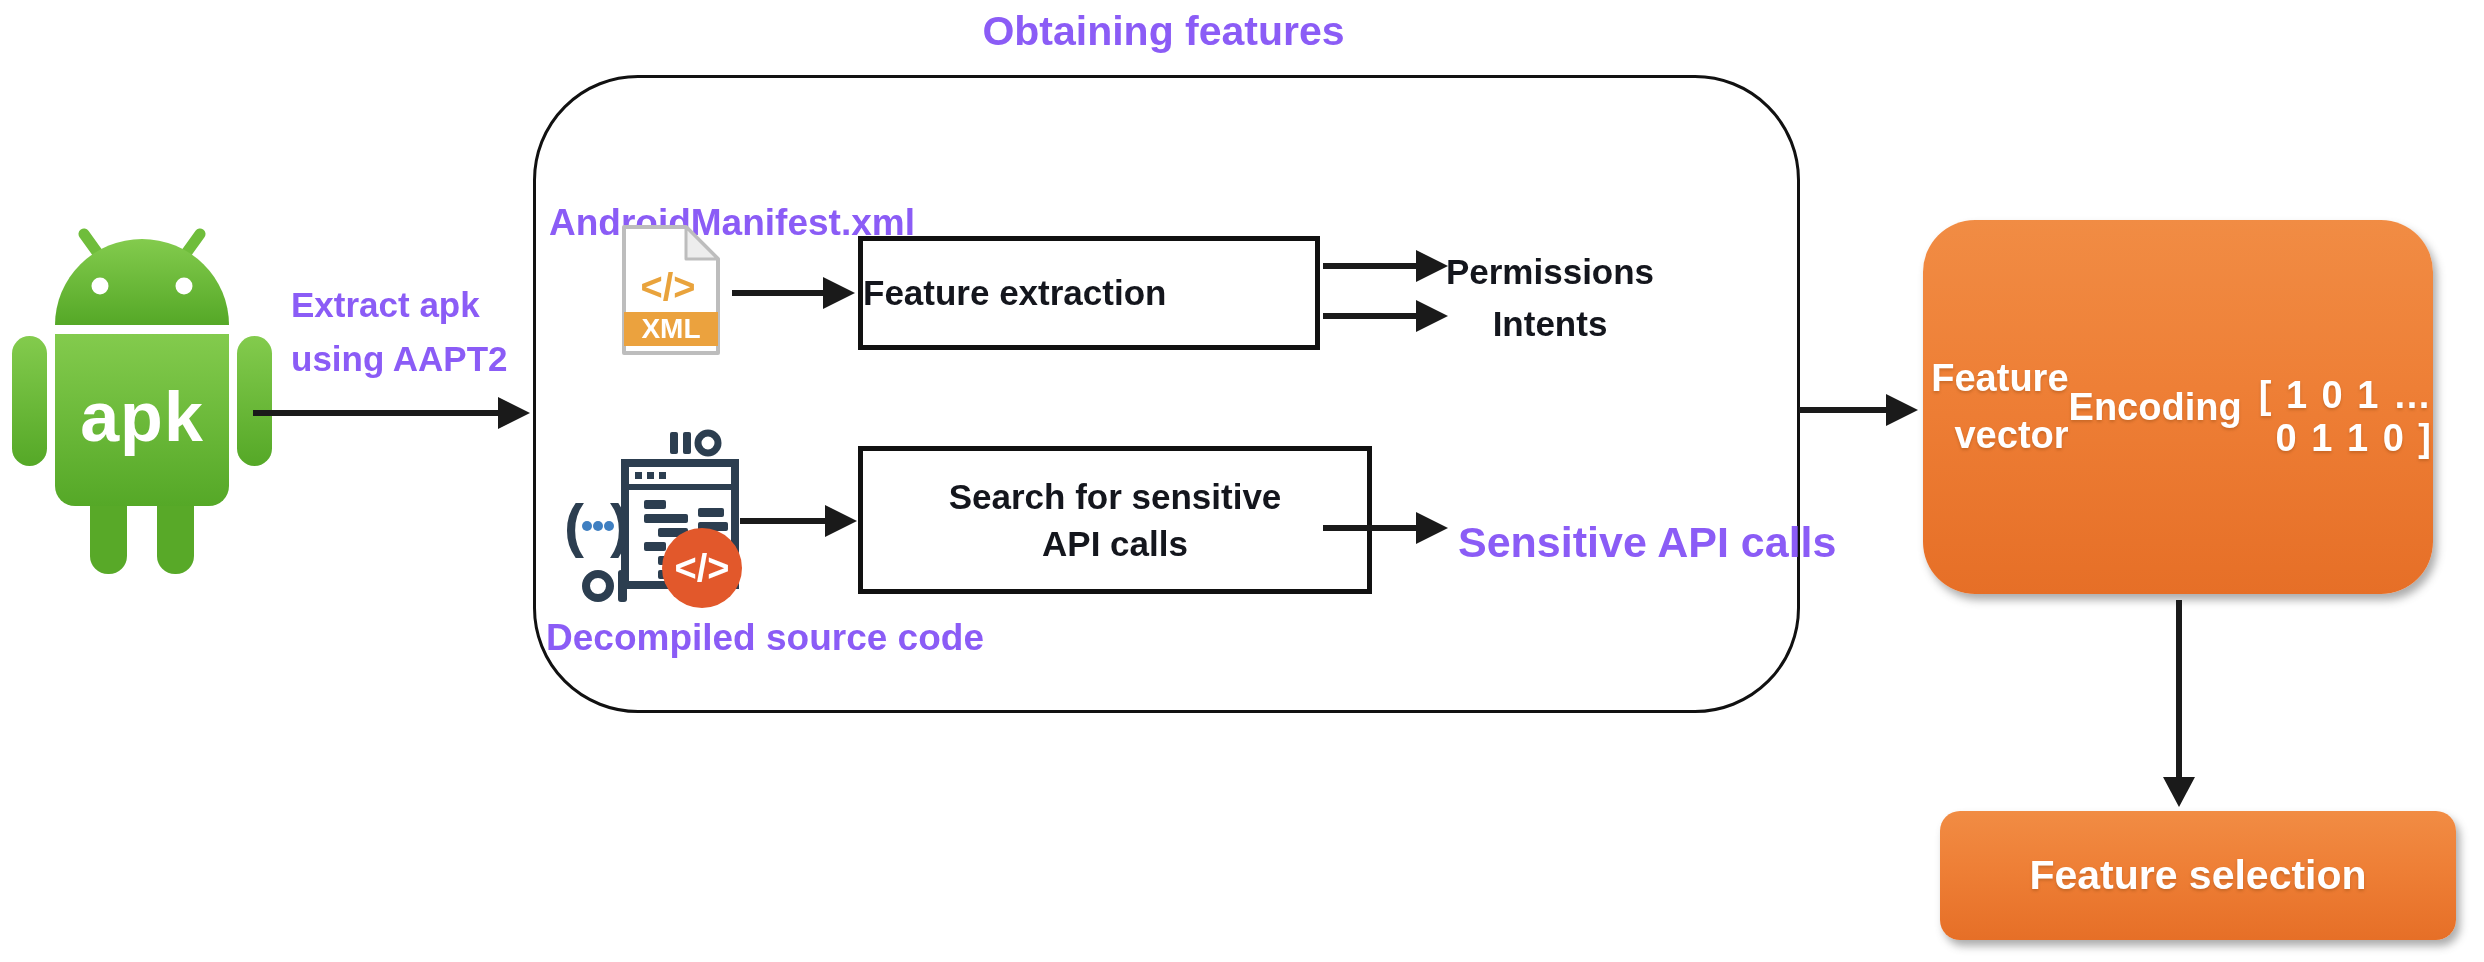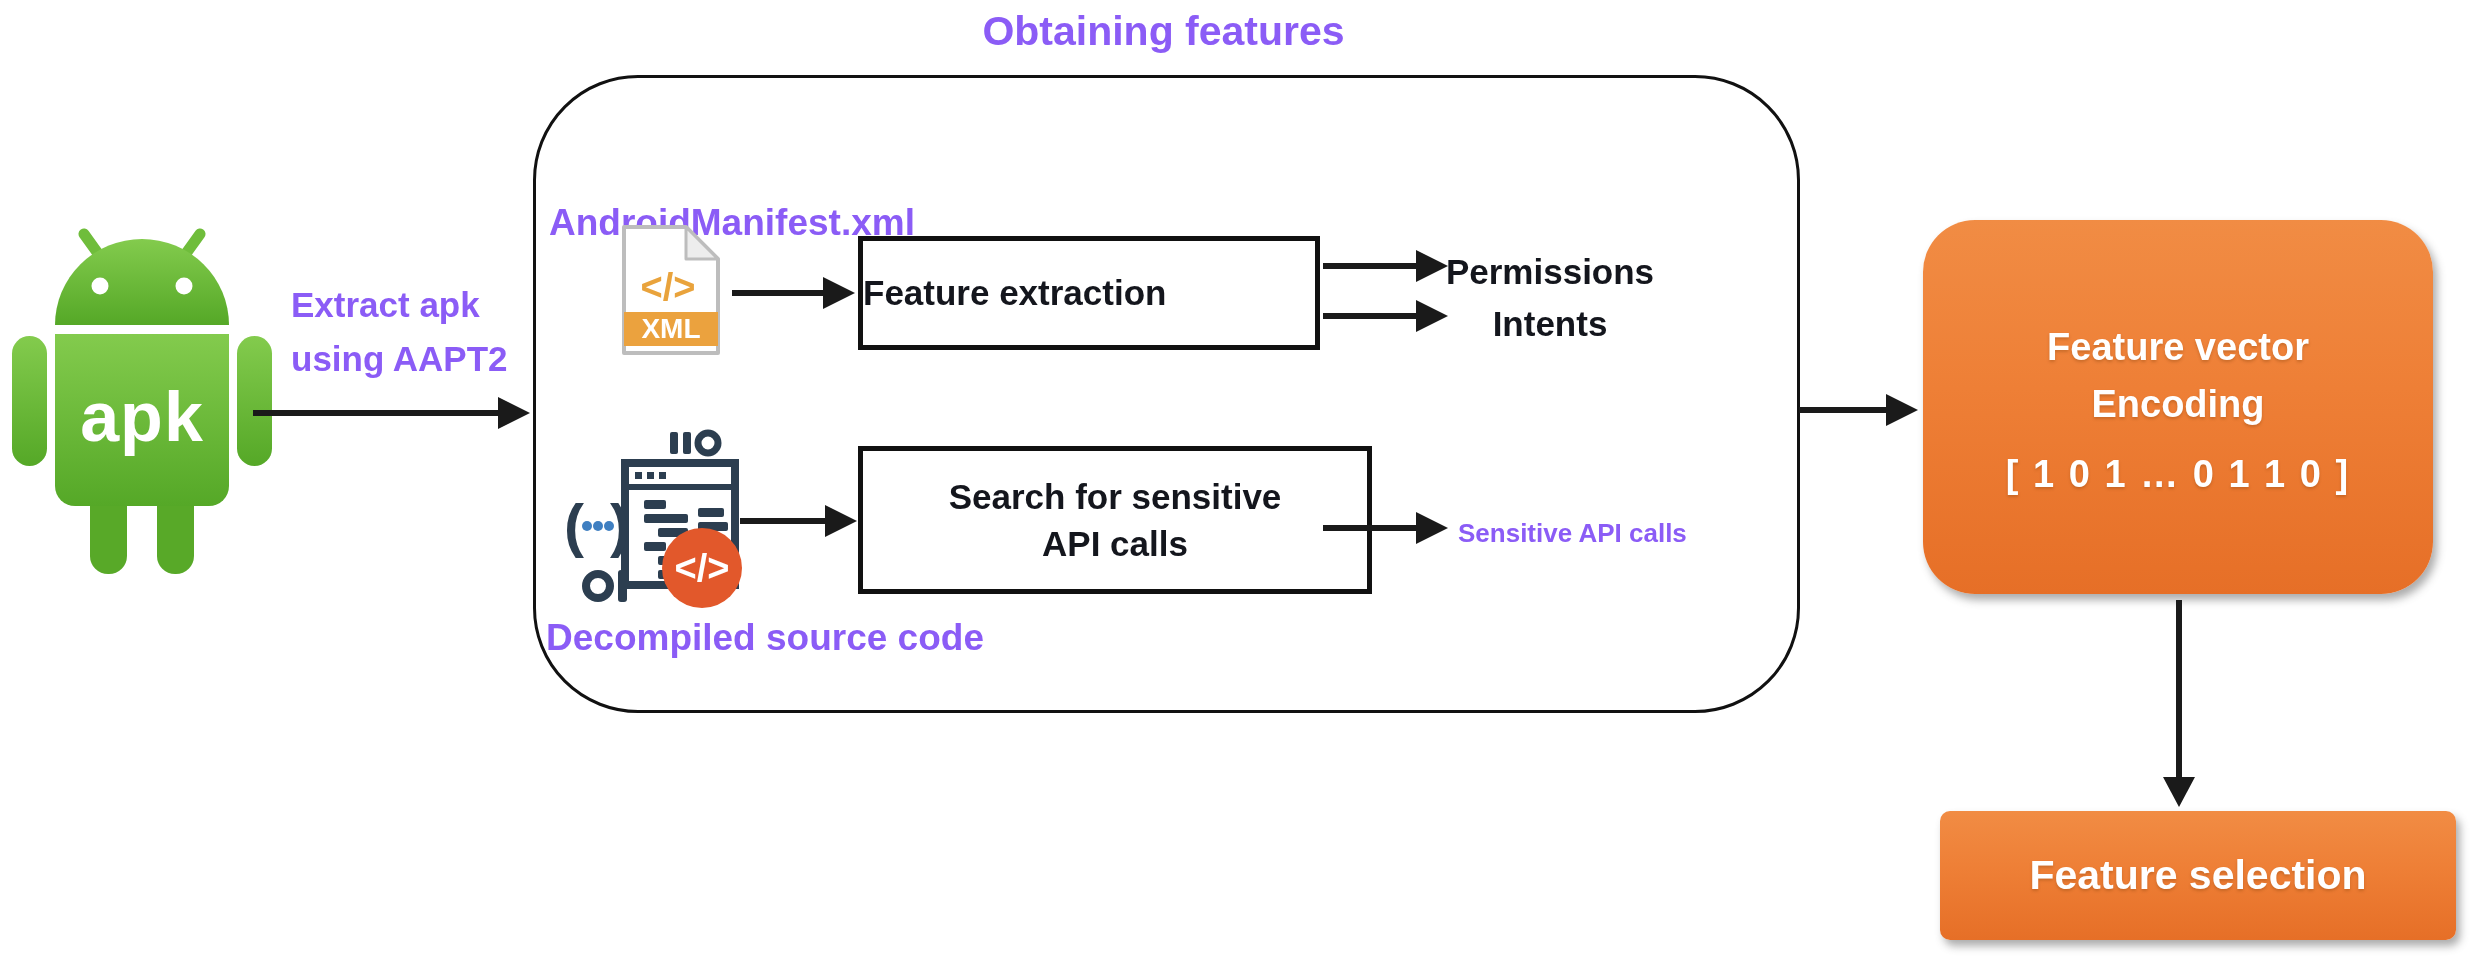--- a/index.html
+++ b/index.html
@@ -20,21 +20,21 @@
     position:absolute;background:#fff;border:5px solid #111;
     display:flex;align-items:center;text-align:center;
     font-weight:bold;font-size:35px;line-height:1.35;color:#14161d;
   }
 
   
   .orange-box{
     position:absolute;color:#fff;font-weight:bold;text-align:right;
     background:linear-gradient(180deg,#F18C44 0%,#EE7F36 45%,#E66F27 100%);
     box-shadow:4px 6px 8px rgba(70,70,70,.45);
-    display:flex;flex-direction:column;align-items:center;justify-content:center;
+    display:flex;flex-direction:row;align-items:center;justify-content:center;
     text-shadow:0 2px 3px rgba(120,60,10,.30);
   }
   .enc-line{font-size:38px;line-height:1.5;}
   .enc-vector{font-size:38px;margin-top:20px;letter-spacing:2px;}
 
   
   .arrow-h{position:absolute;height:6px;background:#1a1a1a;}
   .arrow-h::after{
     content:"";position:absolute;right:-31px;top:50%;transform:translateY(-50%);
     border-left:32px solid #1a1a1a;border-top:16px solid transparent;border-bottom:16px solid transparent;
@@ -142,31 +142,31 @@
   </svg>
 
   <div class="arrow-h" style="left:740px;top:518px;width:86px;"></div>
 
   <div class="process-box" style="left:858px;top:446px;width:452px;height:138px;padding:0 81px;box-sizing:content-box;width:342px;">
     <span>Search for sensitive API calls</span>
   </div>
 
   <div class="arrow-h" style="left:1323px;top:525px;width:94px;"></div>
 
-  <div class="label" style="left:1458px;top:518px;font-size:26px;">Sensitive API calls</div>
+  <div class="label" style="left:1458px;top:518px;font-size:43px;">Sensitive API calls</div>
 
   <div class="label" style="left:546px;top:617px;font-size:37px;">Decompiled source code</div>
 
   <div class="arrow-h" style="left:1799px;top:407px;width:88px;"></div>
 
   <div class="orange-box" style="left:1923px;top:220px;width:510px;height:374px;border-radius:52px;">
     <div class="enc-line">Feature vector</div>
     <div class="enc-line">Encoding</div>
     <div class="enc-vector">[ 1 0 1 … 0 1 1 0 ]</div>
   </div>
 
   <div class="arrow-v" style="left:2176px;top:600px;height:178px;"></div>
 
-  <div class="orange-box" style="left:1940px;top:811px;width:516px;height:129px;border-radius:10px;font-size:41px;">
+  <div class="orange-box" style="left:1940px;top:811px;width:516px;height:129px;border-radius:20px;font-size:41px;">
     <div>Feature selection</div>
   </div>
 
 </div>
 
 </body></html>

